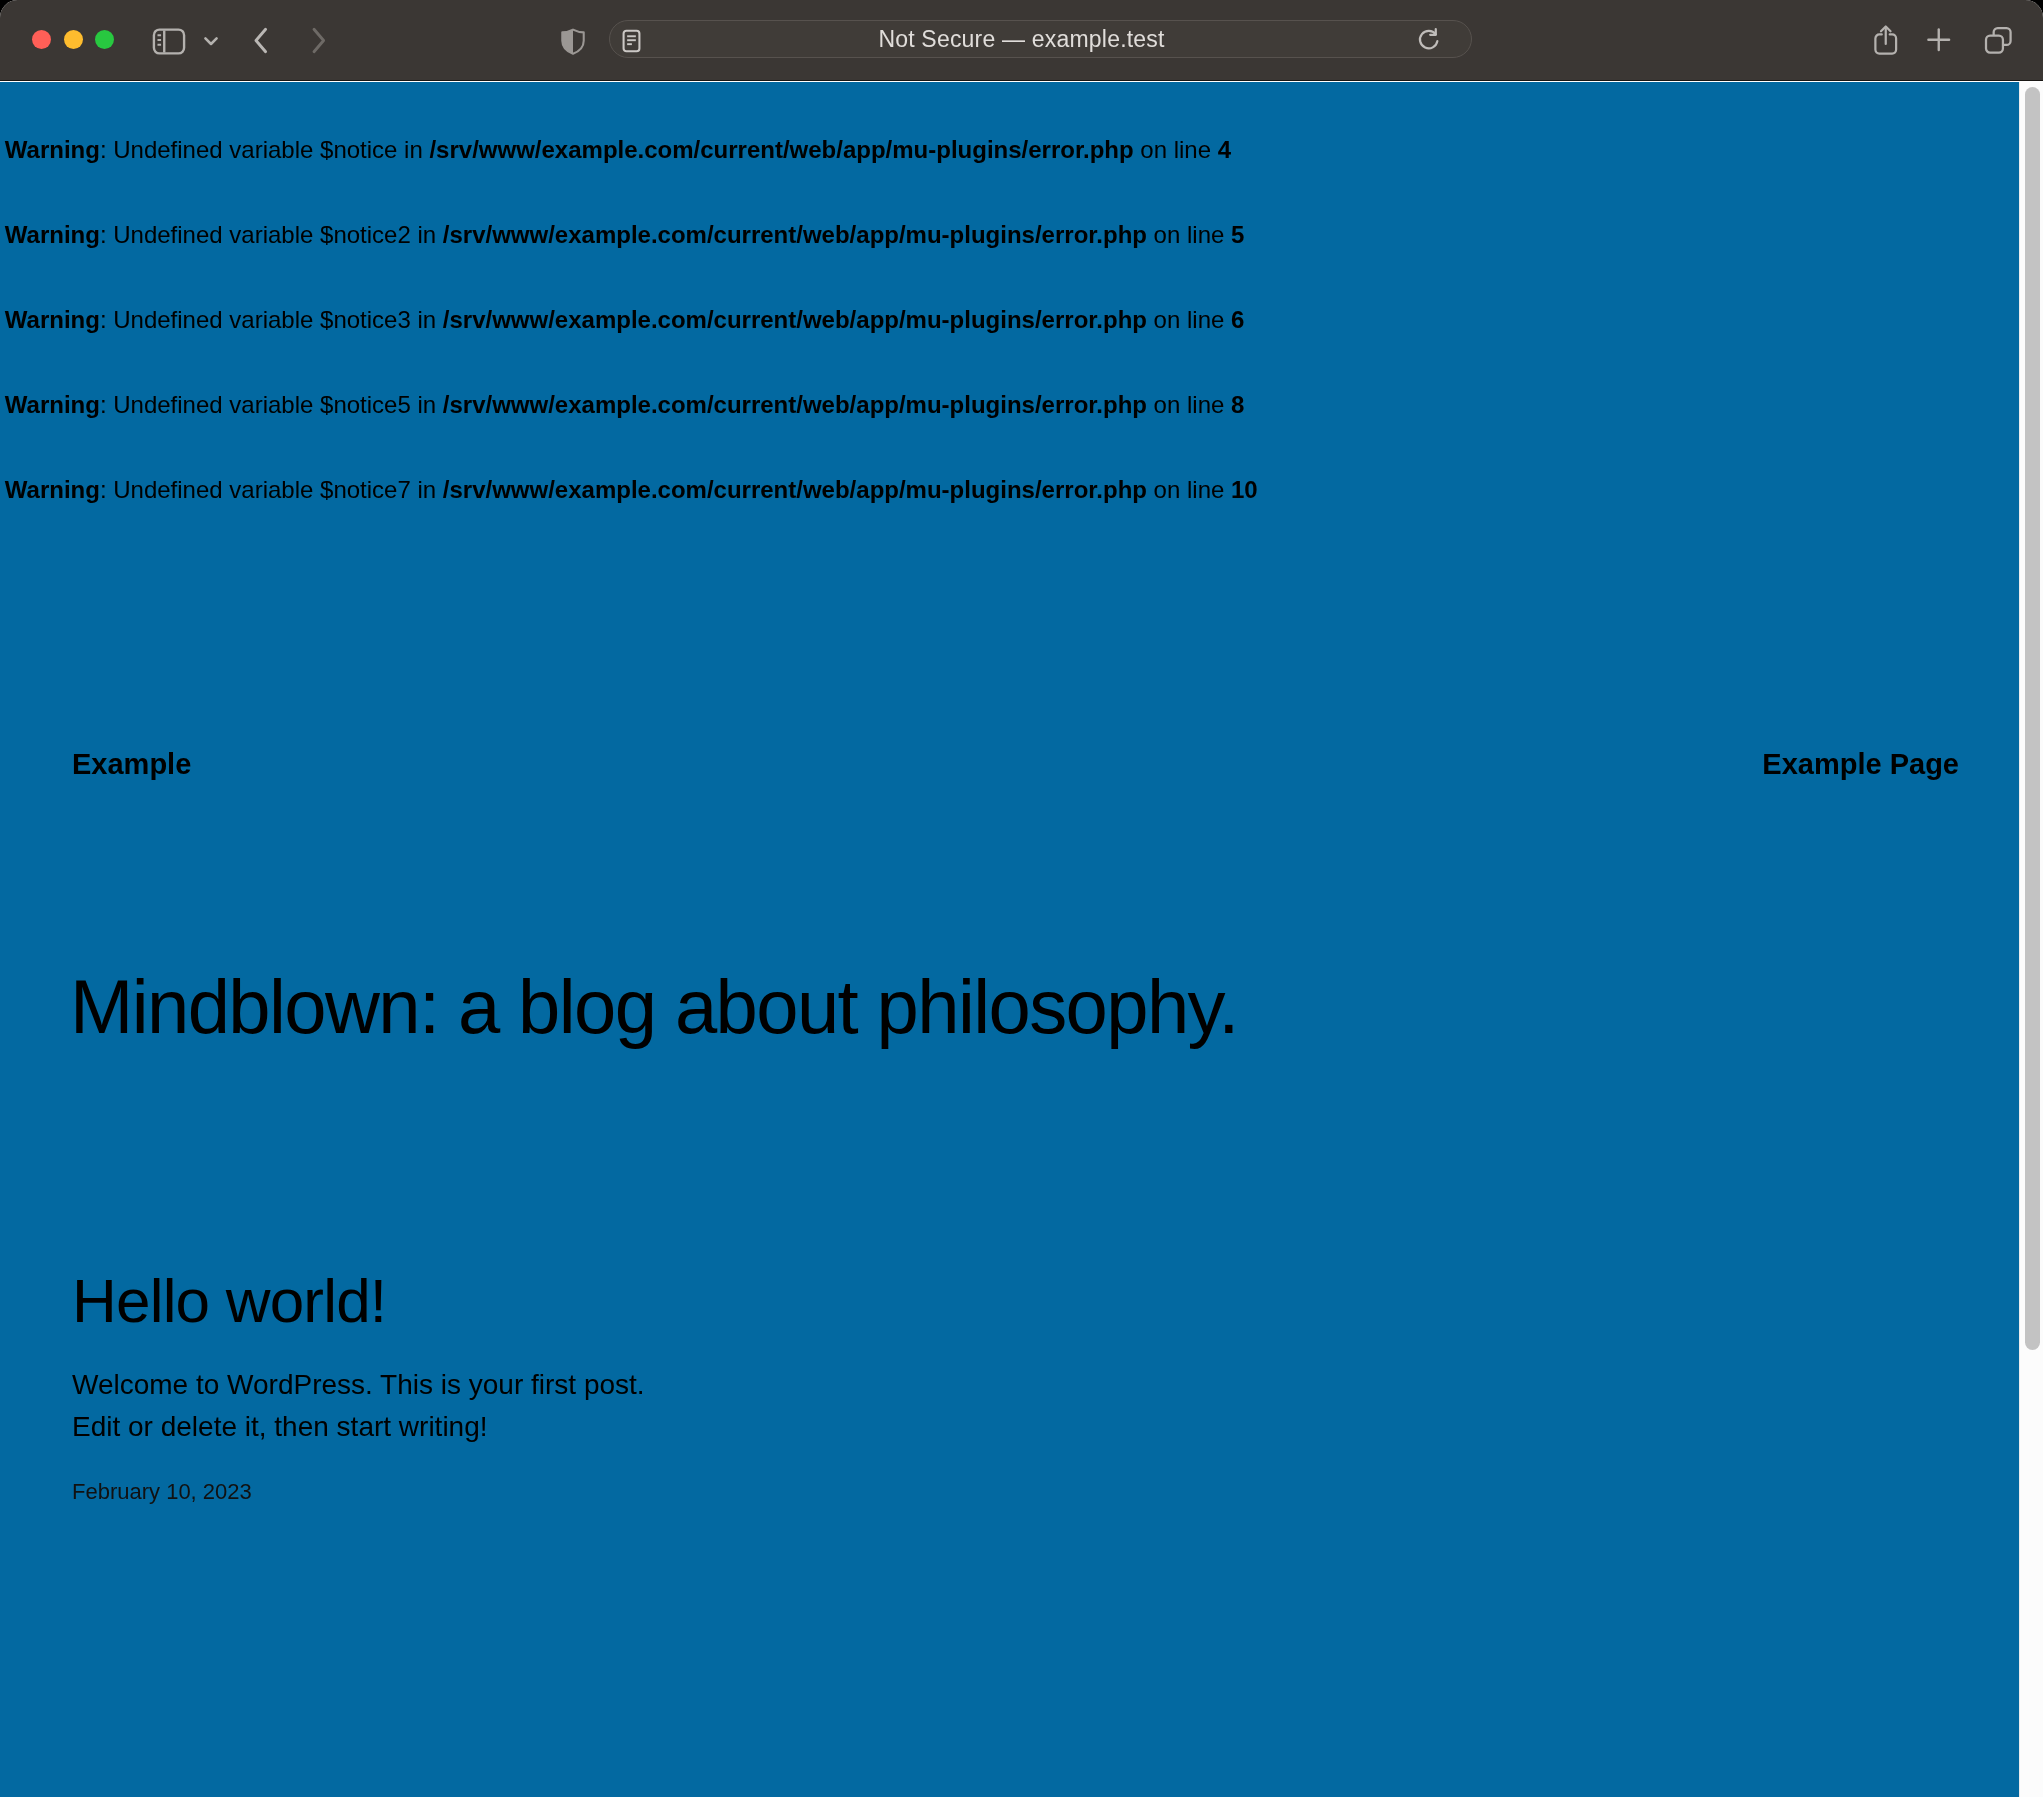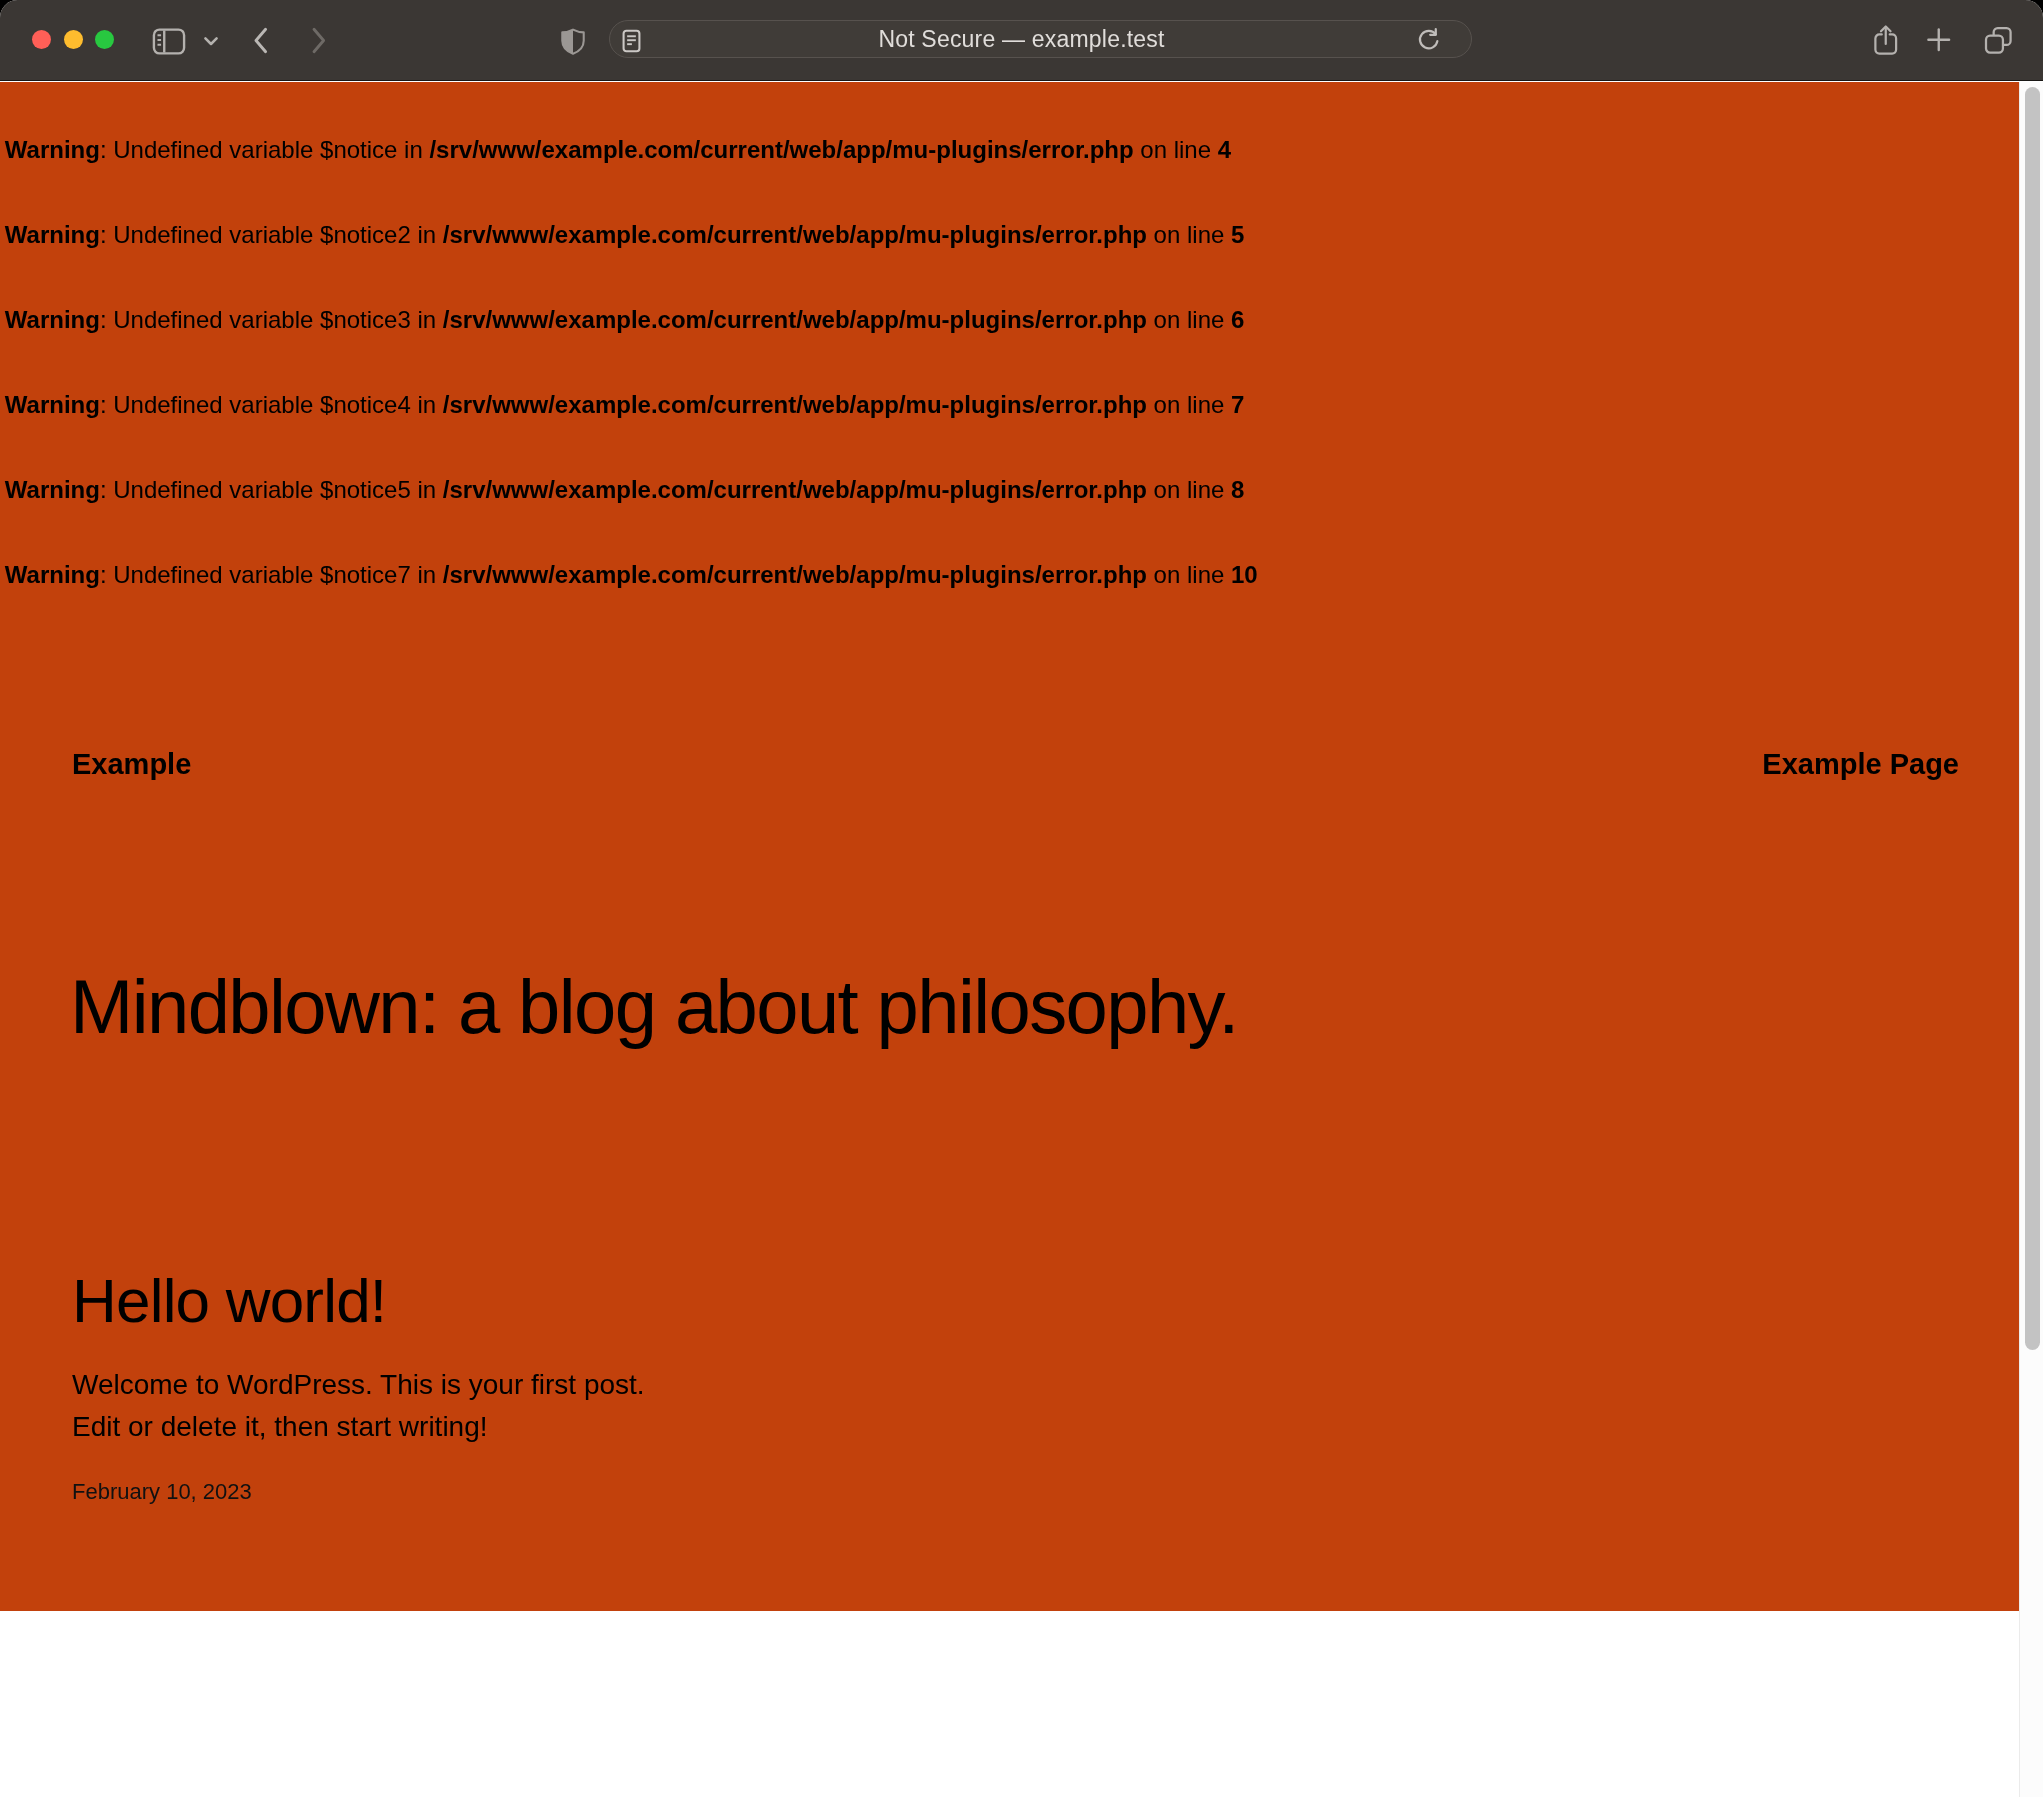--- a/index.html
+++ b/index.html
@@ -16,21 +16,21 @@
   .tl-min   { left:64px;  background:#febc2e; }
   .tl-zoom  { left:95px; background:#28c840; }
   .tb-btn { position:absolute; display:flex; align-items:center; justify-content:center;
             background:none; border:none; cursor:default; }
   .urltext { position:absolute; left:0; right:0; top:20px; height:38px; line-height:38px;
              text-align:center; font-size:23px; color:#e0ddda; letter-spacing:0.2px; }
   .addressbar { position:absolute; left:609px; top:20px; width:863px; height:38px;
                 border:1.6px solid #57524e; border-radius:19px; background:#403c38; }
 
   
-  .page { position:absolute; top:82px; left:0; width:2043px; height:1529px; background:#c2410c; }
+  .page { position:absolute; top:82px; left:0; width:2043px; height:1715px; background:#0369a1; }
 
   .warnings { position:absolute; top:53px; left:4.8px; right:32px; color:#000; }
   .warning-line { font-size:24px; line-height:29px; margin-bottom:56px; white-space:nowrap; }
   .warning-line b { font-weight:700; }
 
   .site-header { position:absolute; top:665px; left:72px; right:84px; display:flex;
                  justify-content:space-between; align-items:flex-start; font-size:29px;
                  line-height:35px; color:#000;font-weight:bold; }
   .site-header a { color:#000; text-decoration:none; }
 
@@ -161,21 +161,20 @@
 
   <div class="page">
 
     <div class="warnings">
   <p class="warning-line"><b class="w-label">Warning</b><span class="w-a">: Undefined variable $notice in </span><b class="w-path">/srv/www/example.com/current/web/app/mu-plugins/error.php</b><span class="w-b"> on line </span><b class="w-num">4</b></p>
 
   <p class="warning-line"><b class="w-label">Warning</b><span class="w-a">: Undefined variable $notice2 in </span><b class="w-path">/srv/www/example.com/current/web/app/mu-plugins/error.php</b><span class="w-b"> on line </span><b class="w-num">5</b></p>
 
   <p class="warning-line"><b class="w-label">Warning</b><span class="w-a">: Undefined variable $notice3 in </span><b class="w-path">/srv/www/example.com/current/web/app/mu-plugins/error.php</b><span class="w-b"> on line </span><b class="w-num">6</b></p>
 
-  <p class="warning-line"><b class="w-label">Warning</b><span class="w-a">: Undefined variable $notice4 in </span><b class="w-path">/srv/www/example.com/current/web/app/mu-plugins/error.php</b><span class="w-b"> on line </span><b class="w-num">7</b></p>
 
   <p class="warning-line"><b class="w-label">Warning</b><span class="w-a">: Undefined variable $notice5 in </span><b class="w-path">/srv/www/example.com/current/web/app/mu-plugins/error.php</b><span class="w-b"> on line </span><b class="w-num">8</b></p>
 
 
   <p class="warning-line"><b class="w-label">Warning</b><span class="w-a">: Undefined variable $notice7 in </span><b class="w-path">/srv/www/example.com/current/web/app/mu-plugins/error.php</b><span class="w-b"> on line </span><b class="w-num">10</b></p>
 </div>
 
     <div class="site-header">
       <a href="#">Example</a>
       <a href="#">Example Page</a>

